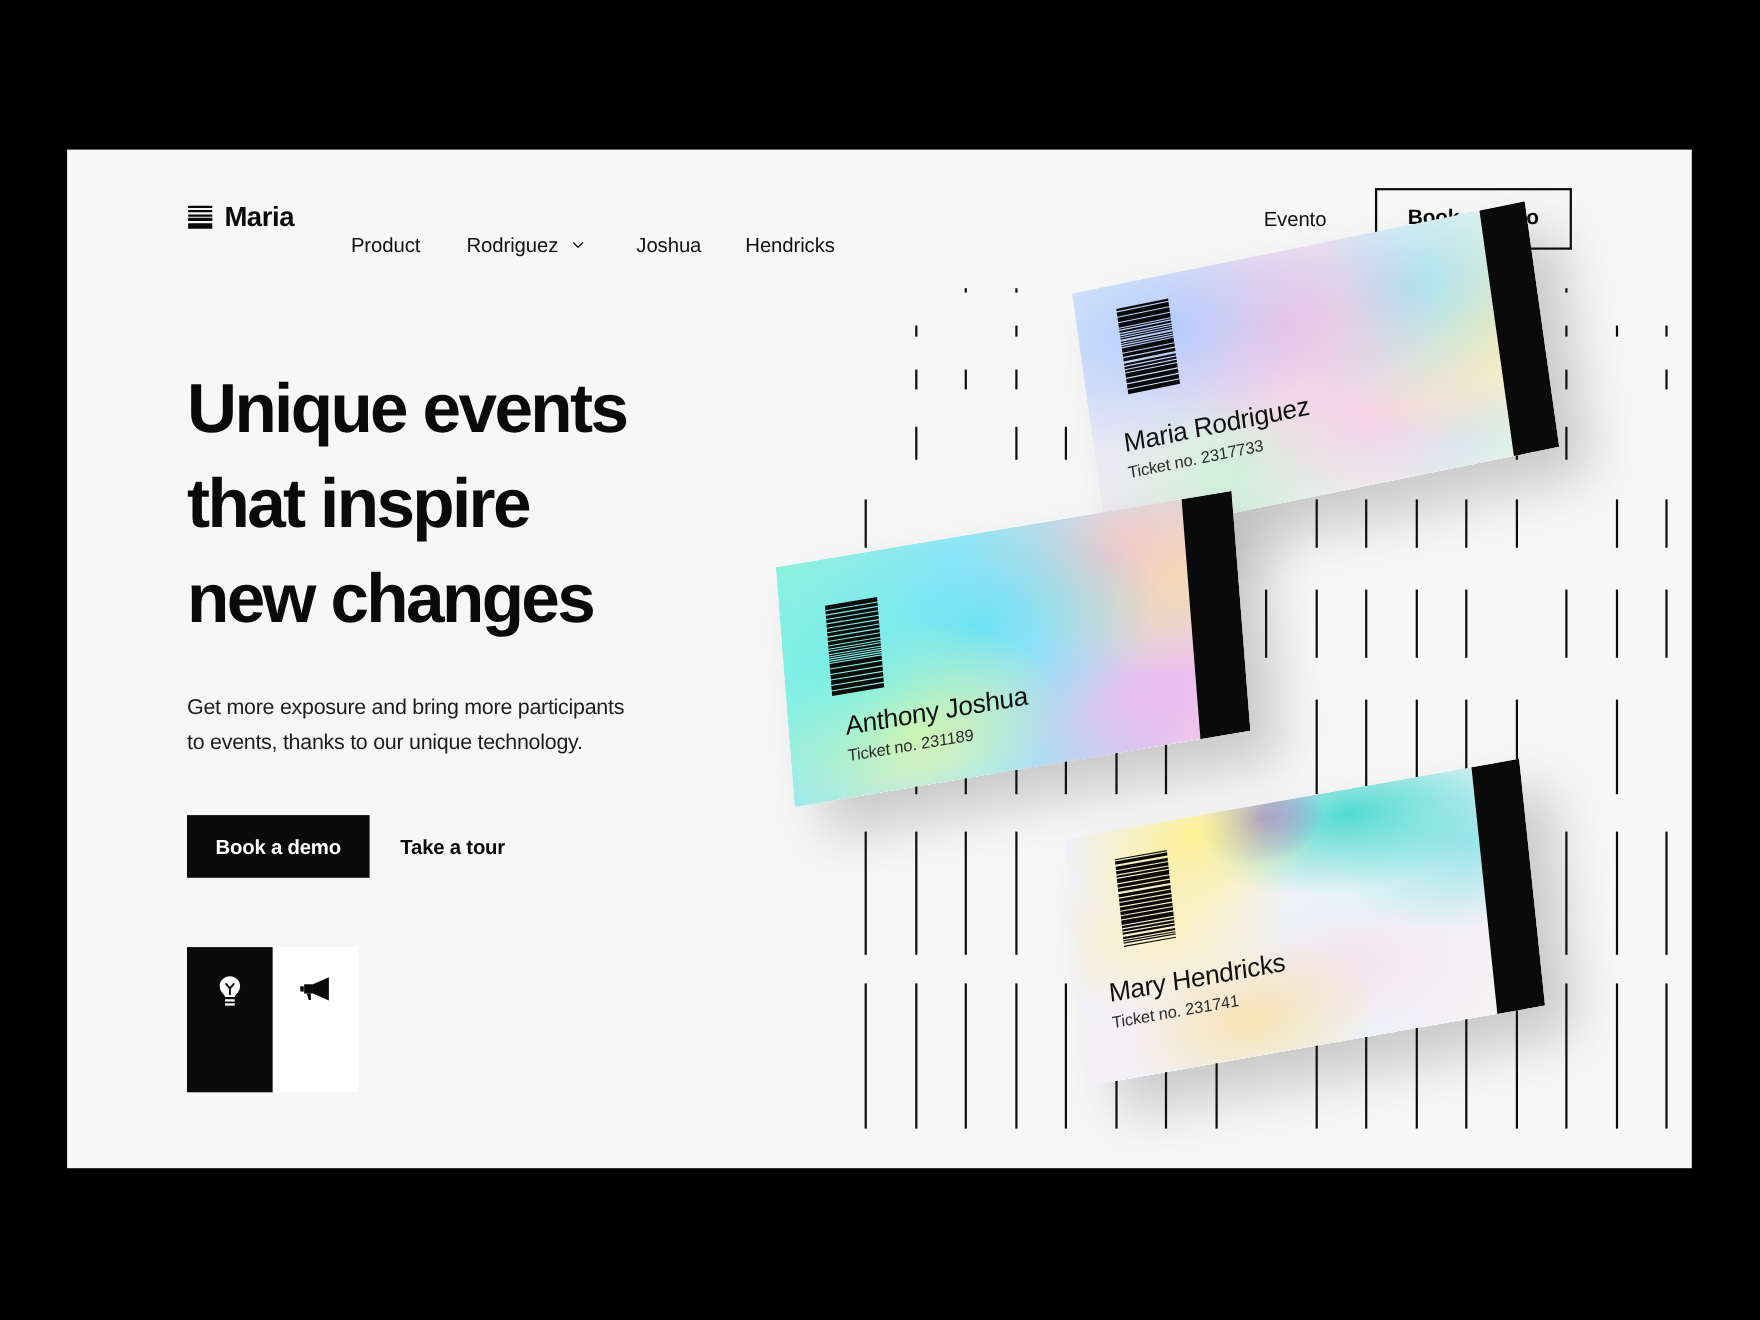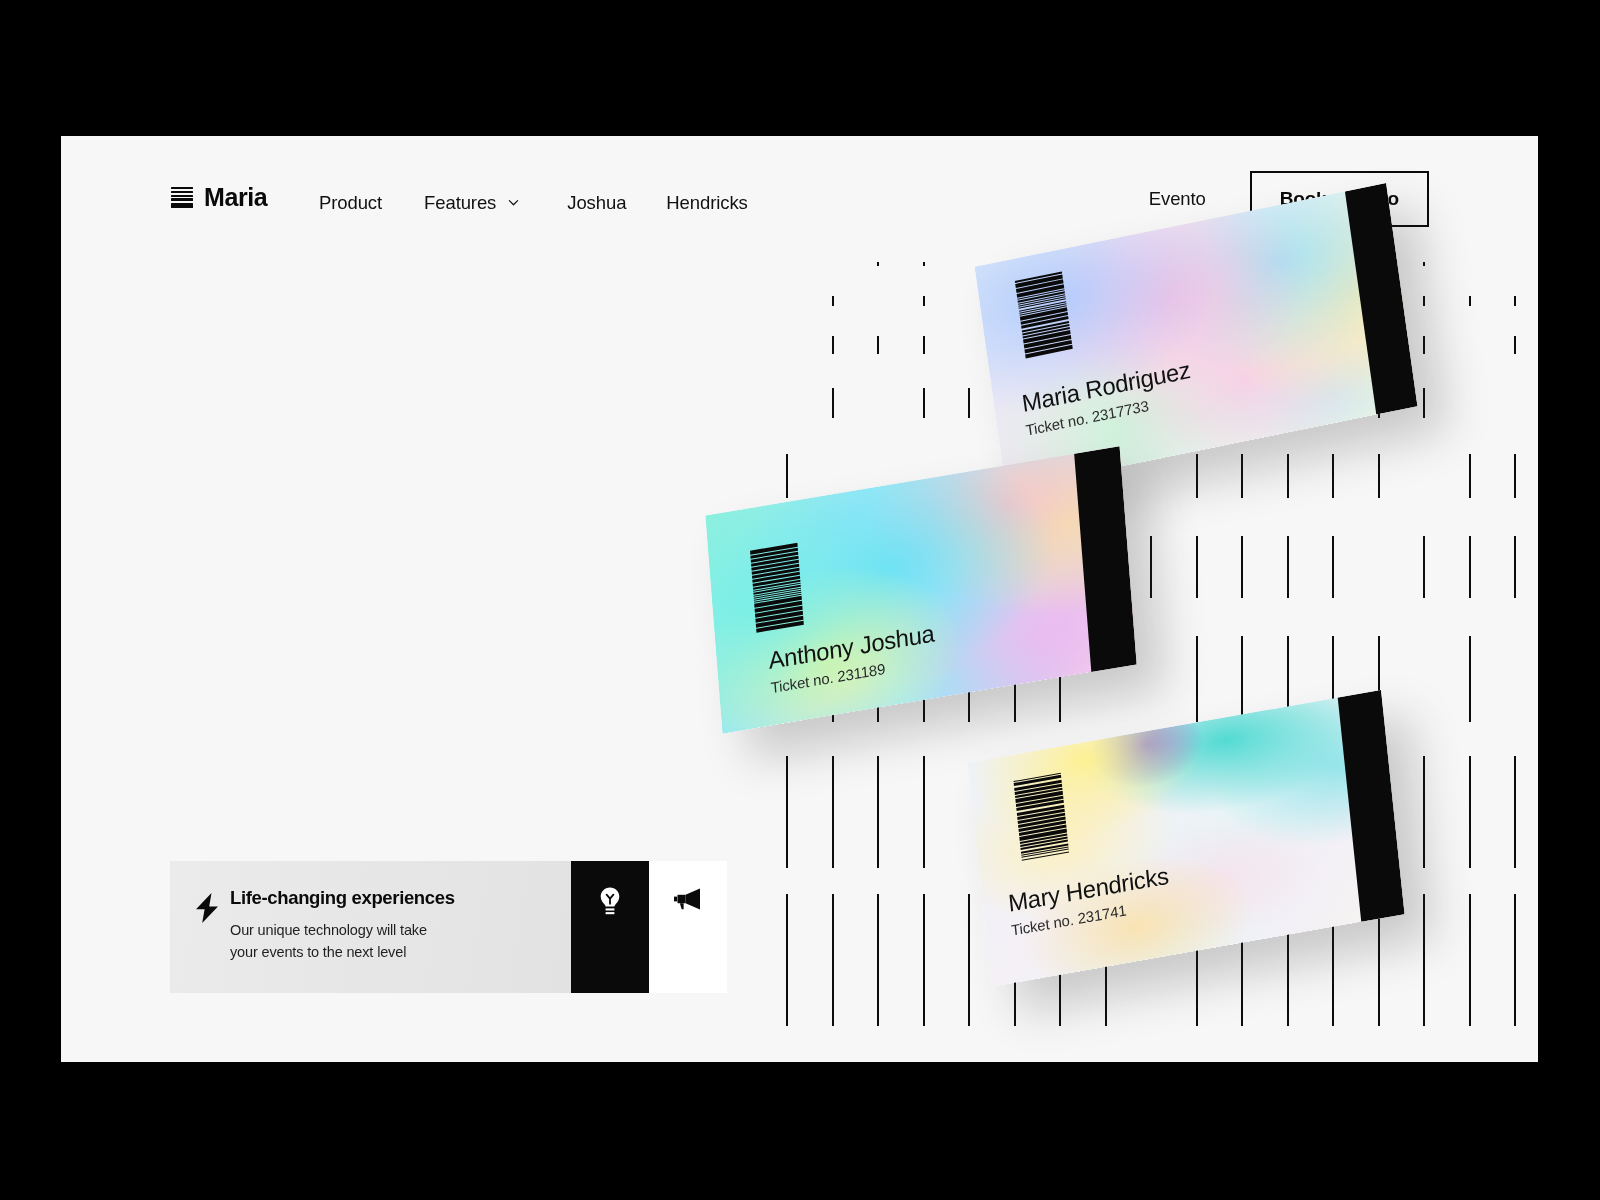--- a/index.html
+++ b/index.html
@@ -38,20 +38,21 @@
   #brand-name { font-size:25px; font-weight:700; color:#0a0a0a; letter-spacing:-0.4px; }
 
   #mainnav {
     position:absolute; left:258px; top:52px;
     display:flex; align-items:center; gap:0px;
   }
   .navitem {
     font-size:18.5px; color:#111; letter-spacing:-0.1px;
     cursor:pointer; display:flex; align-items:center; gap:12px;
     padding:4px 0;
+    margin-top:20px;
   }
   .nav-gap-1 { margin-right:42px; }
   .nav-gap-2 { margin-right:48px; }
   .nav-gap-3 { margin-right:40px; }
   .chev { display:inline-block; width:11px; height:11px; position:relative; top:-1px;}
   .chev svg { display:block; }
 
   #navright { position:absolute; right:109px; top:35px; display:flex; align-items:center; gap:0; }
   #login-link { font-size:18.5px; color:#111; cursor:pointer; margin-right:44px; letter-spacing:-0.1px; }
   #book-demo-top {
@@ -394,55 +395,54 @@
           <i></i>
       </span>
       <span id="brand-name">Maria</span>
     </div>
 
     <nav id="mainnav">
       <div class="navitem nav-gap-1">
         <span>Product</span>
       </div>
       <div class="navitem nav-gap-2">
-        <span>Features</span>
+        <span>Rodriguez</span>
         <span class="chev">
           <svg width="11" height="11" viewBox="0 0 12 12">
               <path d="M1.5 4 L6 8.5 L10.5 4" fill="none" stroke="#111" stroke-width="1.3" stroke-linecap="round" stroke-linejoin="round"></path>
             </svg>
         </span>
       </div>
       <div class="navitem nav-gap-3">
         <span>Joshua</span>
       </div>
       <div class="navitem">
         <span>Hendricks</span>
       </div>
     </nav>
 
     <div id="navright">
       <span id="login-link">Evento</span>
       <button id="book-demo-top">Book a Demo</button>
     </div>
   </div>
 
+  <div id="hero">
+    <h1 id="headline">Unique events
+that inspire
+new changes</h1>
+    <p id="subcopy">Get more exposure and bring more participants
+to events, thanks to our unique technology.</p>
+    <div id="cta-row">
+      <button id="book-demo-hero">Book a demo</button>
+      <span id="take-tour">Take a tour</span>
+    </div>
+  </div>
 
   <div id="feature-card">
-    <div id="feature-body">
-      <span id="bolt-icon">
-        <svg width="26" height="30" viewBox="0 0 26 30">
-          <path d="M17.5 0 L2 16.2 L10.6 16.2 L8.2 30 L24 13.4 L15.2 13.4 Z" fill="#0a0a0a"></path>
-        </svg>
-      </span>
-      <div id="feature-texts">
-        <div id="feature-title">Life-changing experiences</div>
-        <div id="feature-desc">Our unique technology will take
-your events to the next level</div>
-      </div>
-    </div>
     <div class="icon-tile" id="tile-bulb">
       <span>
         <svg width="26" height="30" viewBox="0 0 26 30">
           <path d="M13 1.4c-5.2 0-9.3 4-9.3 9 0 3.3 1.8 5.6 3.3 7.3 .9 1 1.5 1.8 1.6 2.7h8.8c .1-.9 .7-1.7 1.6-2.7 1.5-1.7 3.3-4 3.3-7.3 0-5-4.1-9-9.3-9z" fill="#fff"></path>
           <rect x="8.6" y="22.4" width="8.8" height="2.1" fill="#fff"></rect>
           <rect x="8.6" y="26.1" width="8.8" height="2.1" fill="#fff"></rect>
           <path d="M13 17.8 L13 12.6 M13 12.6 L9.6 8.6 M13 12.6 L16.4 8.6" stroke="#0a0a0a" stroke-width="1.8" fill="none" stroke-linecap="round"></path>
         </svg>
       </span>
     </div>

